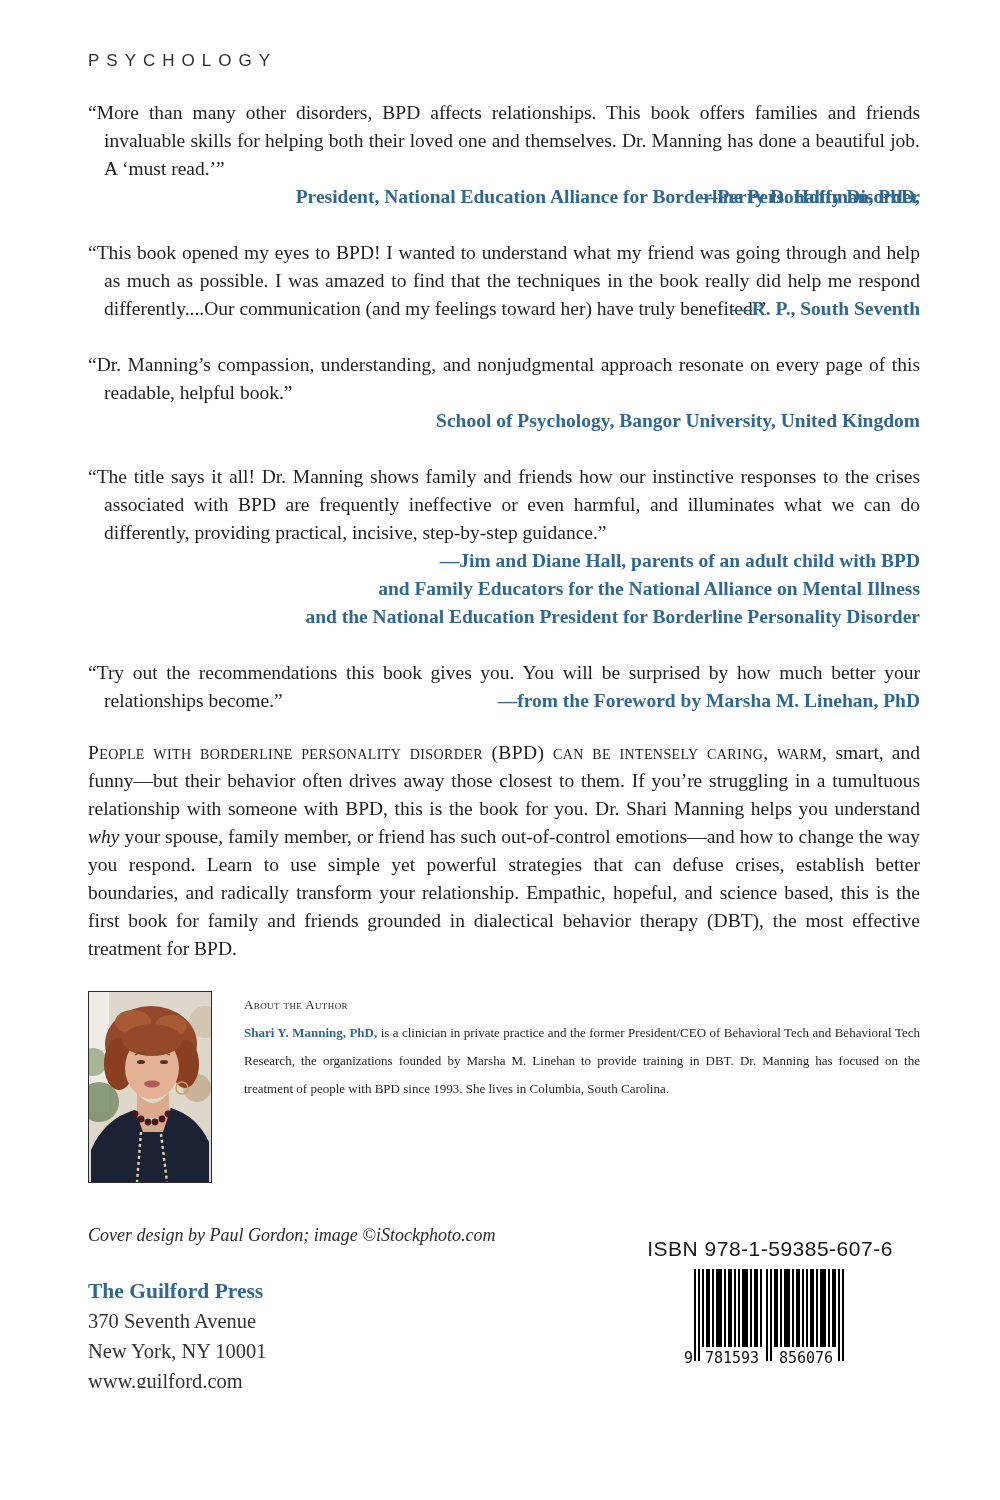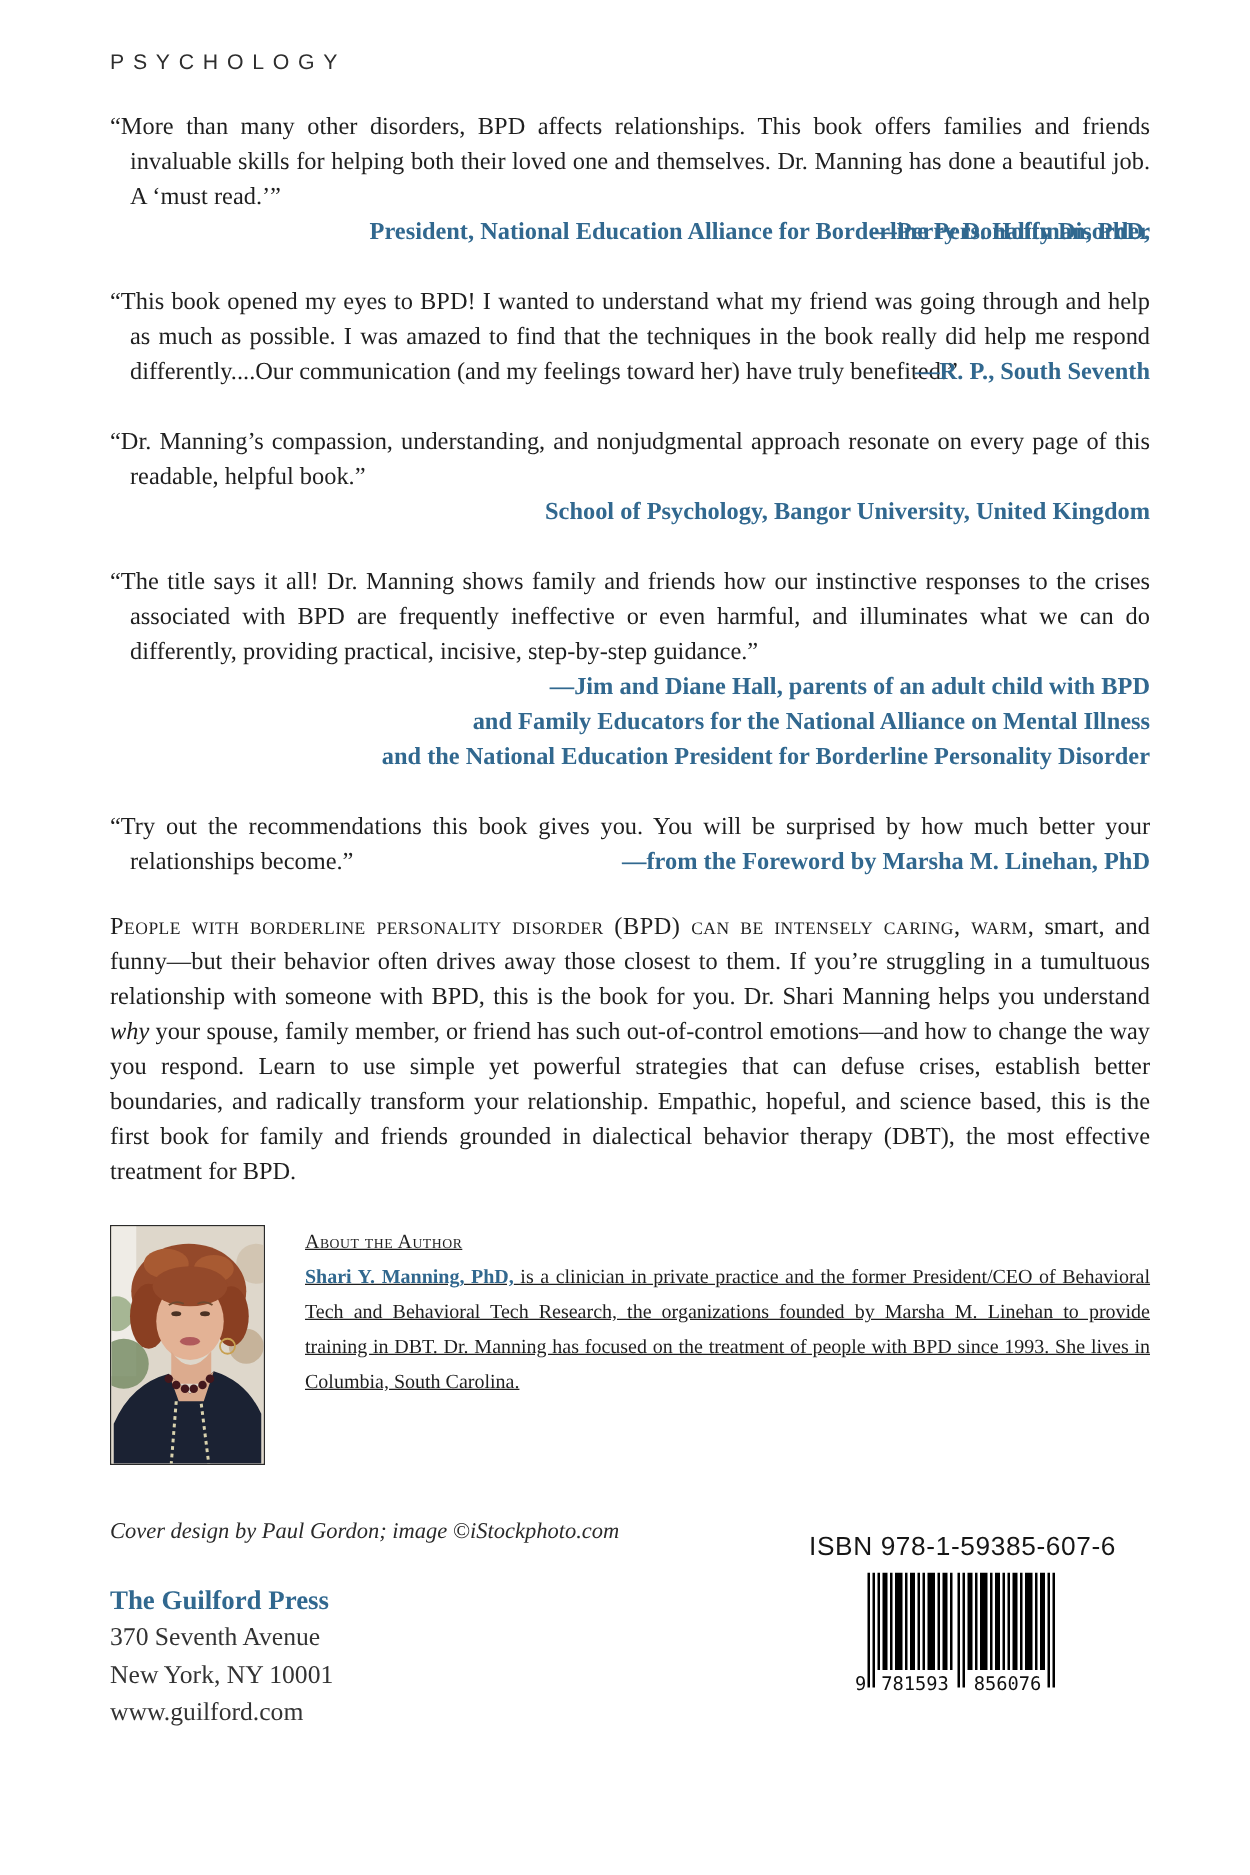--- a/index.html
+++ b/index.html
@@ -2,21 +2,21 @@
 <html><head>
 <meta charset="utf-8">
 <style>
   html,body { margin:0; padding:0; background:#ffffff; }
   .page {
     position:relative;
     width:1000px; height:1388px;
     margin:0 auto;
     background:#ffffff;
     box-sizing:border-box;
-    padding:40px 80px 0 88px;
+    padding:51px 80px 0 88px;
     overflow:hidden;
     font-family:"Liberation Serif", serif;
     color:#1f1f1f;
   }
   .category {
     font-family:"Liberation Sans", sans-serif;
     font-size:17px; font-weight:400;
     letter-spacing:7px; color:#2e2e2e;
   }
   .banner {
@@ -42,21 +42,21 @@
     text-align:justify;
   }
   .sc { font-variant:small-caps; letter-spacing:0.4px; }
   .em { font-style:italic; }
   .about { margin-top:28px; display:flex; gap:32px; }
   .photo-frame {
     flex:none; width:124px; height:192px;
     border:1px solid #2a2a2a; box-sizing:border-box;
     overflow:hidden; background:#ddd6cb;
   }
-  .about-text { flex:1; font-size:16px; line-height:28px;text-decoration:underline; }
+  .about-text { flex:1; font-size:13px; line-height:28px; }
   .about-text p { margin:0; text-align:justify; }
   .about-heading { font-variant:small-caps; letter-spacing:0.4px; }
   .name { color:#31688f; font-weight:bold; }
   .footer {
     margin-top:42px;
     display:flex; justify-content:space-between; align-items:flex-start;
   }
   .footer-left { max-width:520px; }
   .credit { font-style:italic; font-size:18px; color:#2a2a2a; }
   .publisher { margin-top:30px; font-size:20.5px; line-height:30px; color:#333333;font-family:Liberation Serif, serif; }

